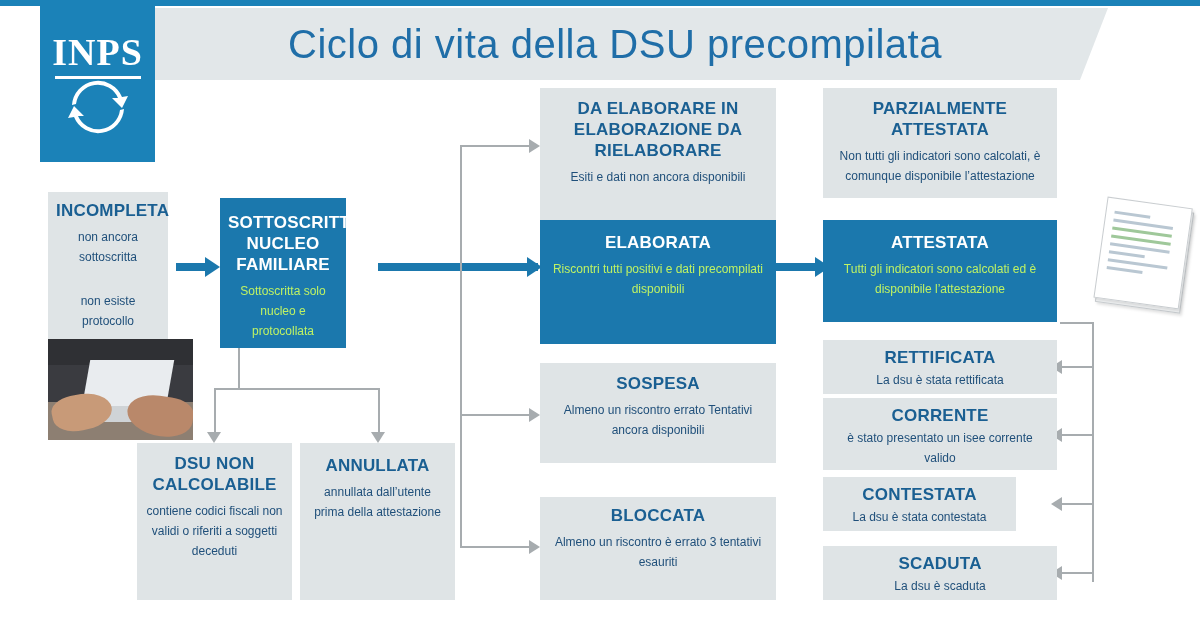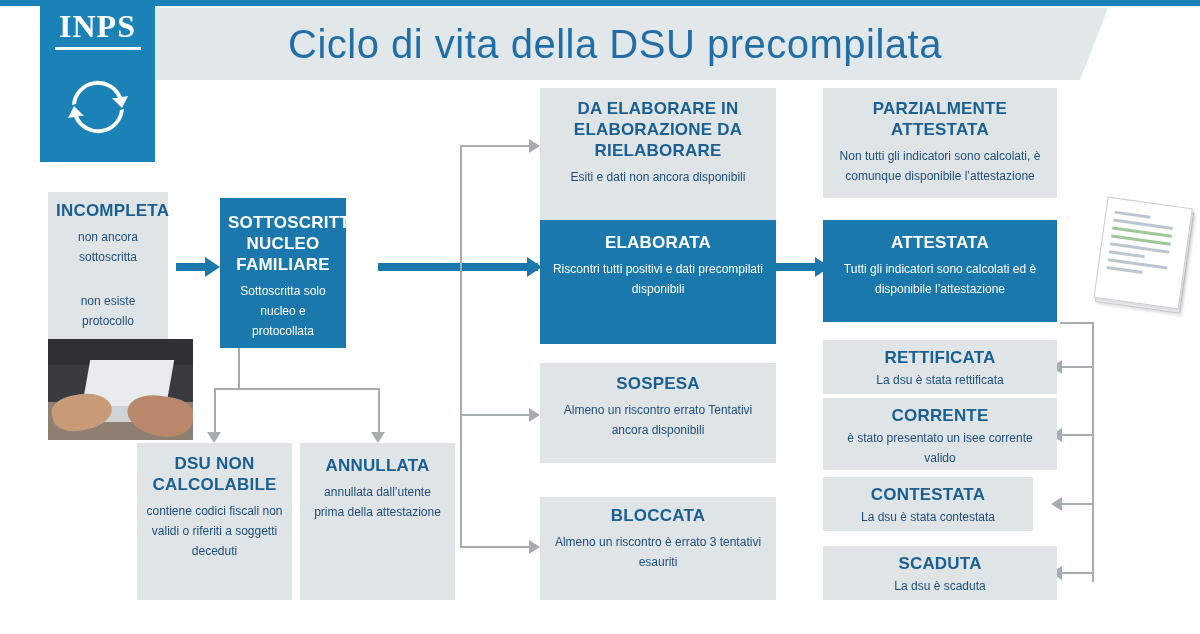--- a/index.html
+++ b/index.html
@@ -44,26 +44,26 @@
     white-space: nowrap;
   }
   .logo-box {
     position: absolute;
     left: 40px; top: 0;
     width: 115px; height: 162px;
     background: #1b82b8;
   }
   .logo-text {
     position: absolute;
-    left: 0; top: 8px;
+    left: 0; top: 30px;
     width: 115px;
     text-align: center;
     color: #ffffff;
     font-family: "Liberation Serif", serif;
-    font-size: 32px;
+    font-size: 38px;
     font-weight: bold;
     letter-spacing: 1px;
   }
   .logo-text .rule {
     display: block;
     width: 86px;
     height: 3px;
     background: #ffffff;
     margin: 2px auto 0 auto;
   }
@@ -95,21 +95,21 @@
     letter-spacing: 0.2px;
   }
   .node.light .n-title { color: #1a5f92; }
   .node.blue .n-title { color: #ffffff; }
   .node .n-desc {
     font-size: 12px;
     line-height: 20px;
     margin-top: 6px;
   }
   .node.light .n-desc { color: #1f4f7a; }
-  .node.blue .n-desc { color: #ffffff; }
+  .node.blue .n-desc { color: #bef264; }
   .node .n-desc p { margin: 0; }
   .node .n-desc p + p { margin-top: 24px; }
 
   
   .photo {
     position: absolute;
     left: 48px; top: 339px;
     width: 145px; height: 101px;
     background: #3a3b40;
     overflow: hidden;
@@ -376,21 +376,21 @@
     </div>
   </div>
 
   <div class="node light" style="left:823px; top:398px; width:234px; height:72px; padding-top:7px;">
     <div class="n-title">CORRENTE</div>
     <div class="n-desc" style="margin-top:2px;">
       <p>è stato presentato un isee corrente valido</p>
     </div>
   </div>
 
-  <div class="node light" style="left:823px; top:477px; width:210px; height:54px; padding-top:7px;">
+  <div class="node light" style="left:823px; top:477px; width:193px; height:54px; padding-top:7px;">
     <div class="n-title">CONTESTATA</div>
     <div class="n-desc" style="margin-top:2px;">
       <p>La dsu è stata contestata</p>
     </div>
   </div>
 
   <div class="node light" style="left:823px; top:546px; width:234px; height:54px; padding-top:7px;">
     <div class="n-title">SCADUTA</div>
     <div class="n-desc" style="margin-top:2px;">
       <p>La dsu è scaduta</p>

